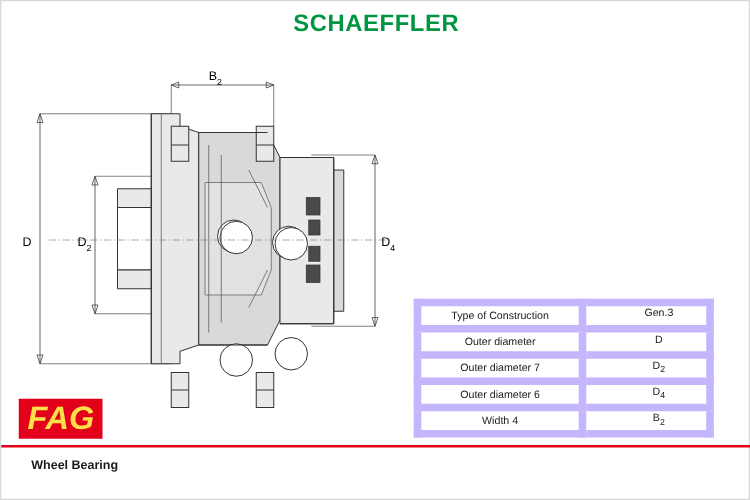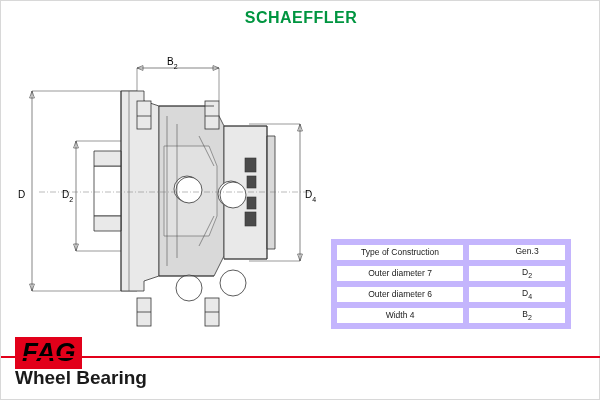--- a/index.html
+++ b/index.html
@@ -22,21 +22,21 @@
     border: 1px solid #d8d8d8;
     background: #ffffff;
   }
   
   .brand {
     position: absolute;
     top: 8px;
     left: 0;
     width: 600px;
     text-align: center;
-    font-size: 16px;
+    font-size: 19px;
     font-weight: bold;
     letter-spacing: 0.5px;
     color: #009540;
     font-family: "Liberation Sans", sans-serif;
   }
   
   .drawing {
     position: absolute;
     left: 8px;
     top: 45px;
@@ -73,45 +73,45 @@
     padding-left: 24px;
   }
   .spec-table td.value sub,
   .spec-table td.label sub {
     font-size: 7px;
   }
   
   .fag-logo {
     position: absolute;
     left: 14px;
-    top: 336px;
+    top: 318px;
     background: #e2001a;
-    color: #000000;
+    color: #fde047;
     font-size: 26px;
     font-weight: bold;
     font-style: italic;
     line-height: 1;
     padding: 2px 7px 4px 7px;
     letter-spacing: 0px;
     font-family: "Liberation Sans", sans-serif;
   }
   
   .bottom-rule {
     position: absolute;
     left: 0;
     top: 355px;
     width: 600px;
     height: 2px;
     background: #e2001a;
   }
   .caption {
     position: absolute;
-    left: 14px;
+    left: 24px;
     top: 366px;
-    font-size: 19px;
+    font-size: 10px;
     font-weight: bold;
     color: #1a1a1a;
   }
   
   .ln { stroke: #333; stroke-width: 0.8; fill: none; }
   .thin { stroke: #555; stroke-width: 0.6; fill: none; }
   .dim { stroke: #333; stroke-width: 0.6; fill: none; }
   .ctr { stroke: #777; stroke-width: 0.5; fill: none; stroke-dasharray: 6 2 1 2; }
   .hatch-a { fill: #e9e9e9; stroke: #333; stroke-width: 0.8; }
   .hatch-b { fill: #d9d9d9; stroke: #333; stroke-width: 0.8; }
@@ -238,20 +238,24 @@
     </div>
   </div>
 
   <table class="spec-table">
     <tbody>
       <tr>
         <td class="label">Type of Construction</td>
         <td class="value"><span>Gen.3</span><sub></sub></td>
       </tr>
       <tr>
+        <td class="label">Outer diameter</td>
+        <td class="value"><span>D</span><sub></sub></td>
+      </tr>
+      <tr>
         <td class="label">Outer diameter 7</td>
         <td class="value"><span>D</span><sub>2</sub></td>
       </tr>
       <tr>
         <td class="label">Outer diameter 6</td>
         <td class="value"><span>D</span><sub>4</sub></td>
       </tr>
       <tr>
         <td class="label">Width 4</td>
         <td class="value"><span>B</span><sub>2</sub></td>

